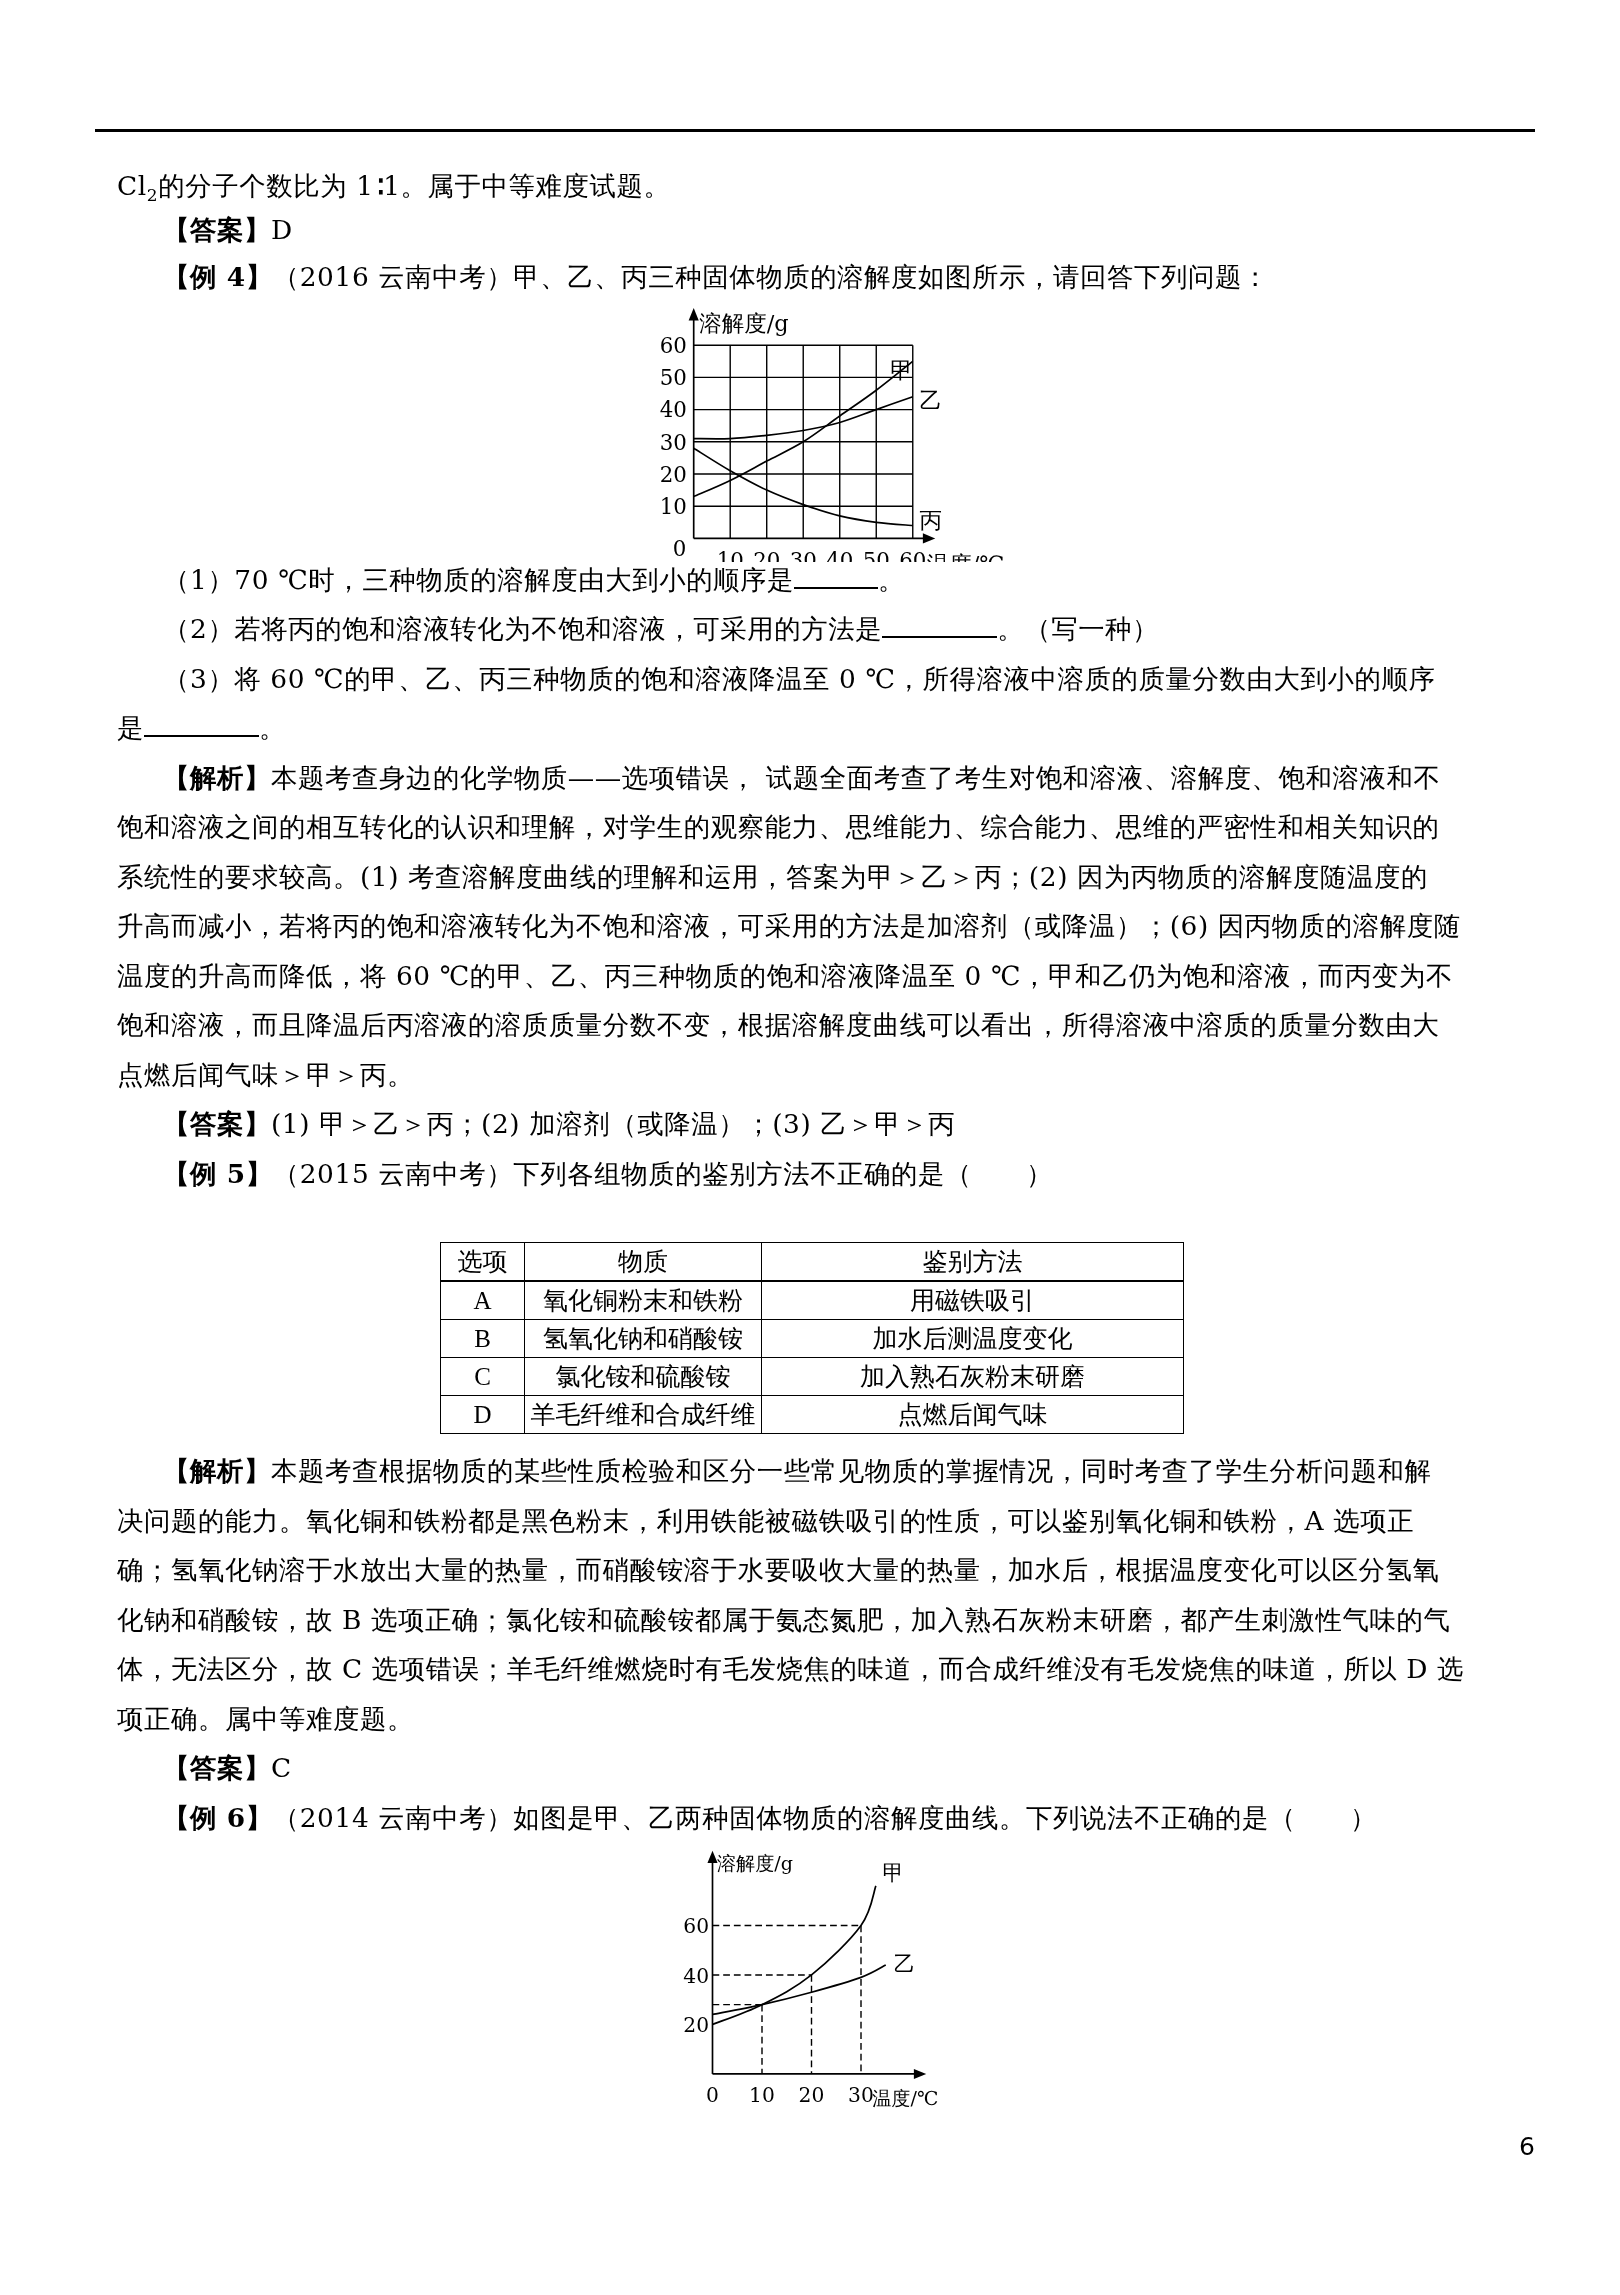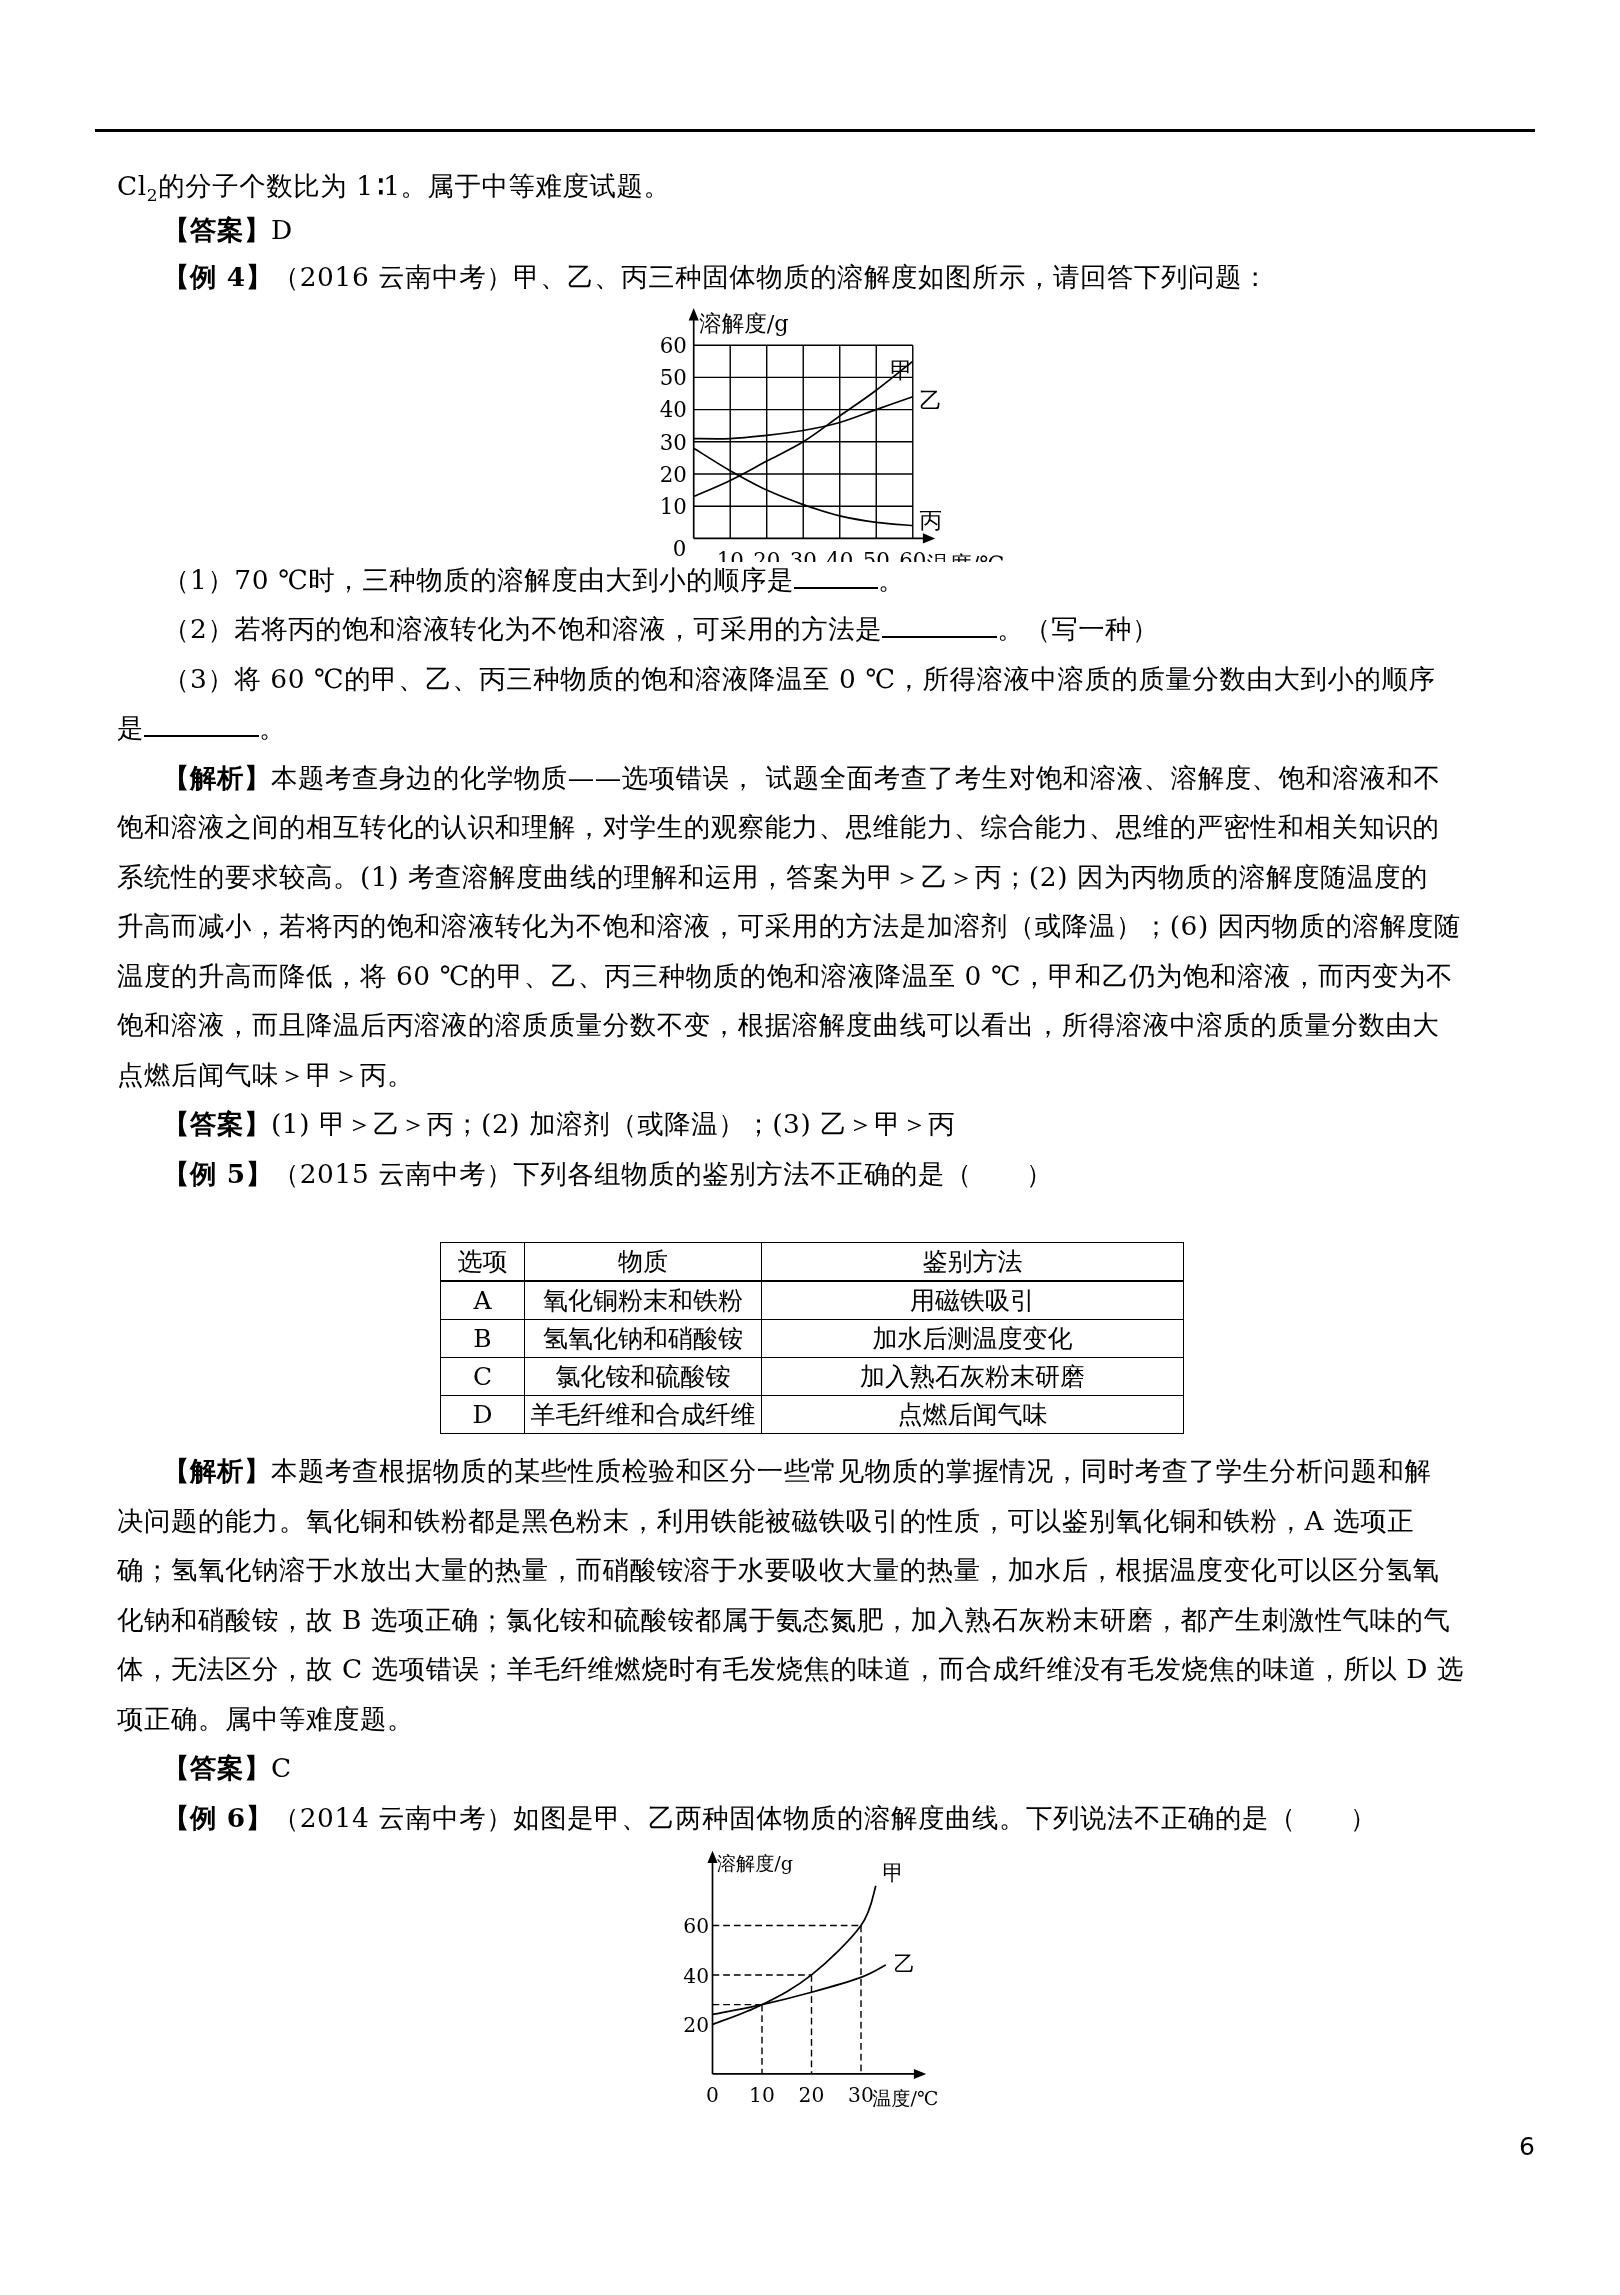--- a/index.html
+++ b/index.html
@@ -6,21 +6,21 @@
   body { width:1621px; height:2295px; position:relative; overflow:hidden;
          font-family:"DejaVu Serif","Liberation Serif",serif; color:#000; }
   .rule { position:absolute; left:95px; top:129px; width:1440px; height:2.8px; background:#000; }
   .line { position:absolute; left:95px; font-size:26.4px; line-height:34px; white-space:nowrap; letter-spacing:0.6px;margin-left:22px; }
   .ind { left:141px; }
   .tag { font-weight:bold; }
   .blank { display:inline-block; border-bottom:2.3px solid #000; height:22.5px; vertical-align:baseline; }
   sub { font-size:17px; }
   .pageno { position:absolute; left:1519px; top:2132px; font-family:"DejaVu Sans",sans-serif; font-size:25px; }
   table.opt { position:absolute; left:440px; top:1242px; width:744px; border-collapse:collapse; font-size:25px; }
-  table.opt td, table.opt th { border:1.7px solid #000; text-align:center; height:37px; padding:0; font-weight:normal; }
+  table.opt td, table.opt th { border:1.7px solid #000; text-align:center; height:37px; padding:0; font-weight:normal;font-family:Liberation Serif, serif; }
   table.opt th { border-bottom:2.8px solid #000; }
   svg text { font-family:"DejaVu Serif","Liberation Serif",serif; }
 </style>
 </head>
 <body>
 
 <div class="rule"></div>
 
 <div class="line" style="top:169px"><span>Cl</span><sub>2</sub><span>的分子个数比为 1∶1。属于中等难度试题。</span></div>
 

